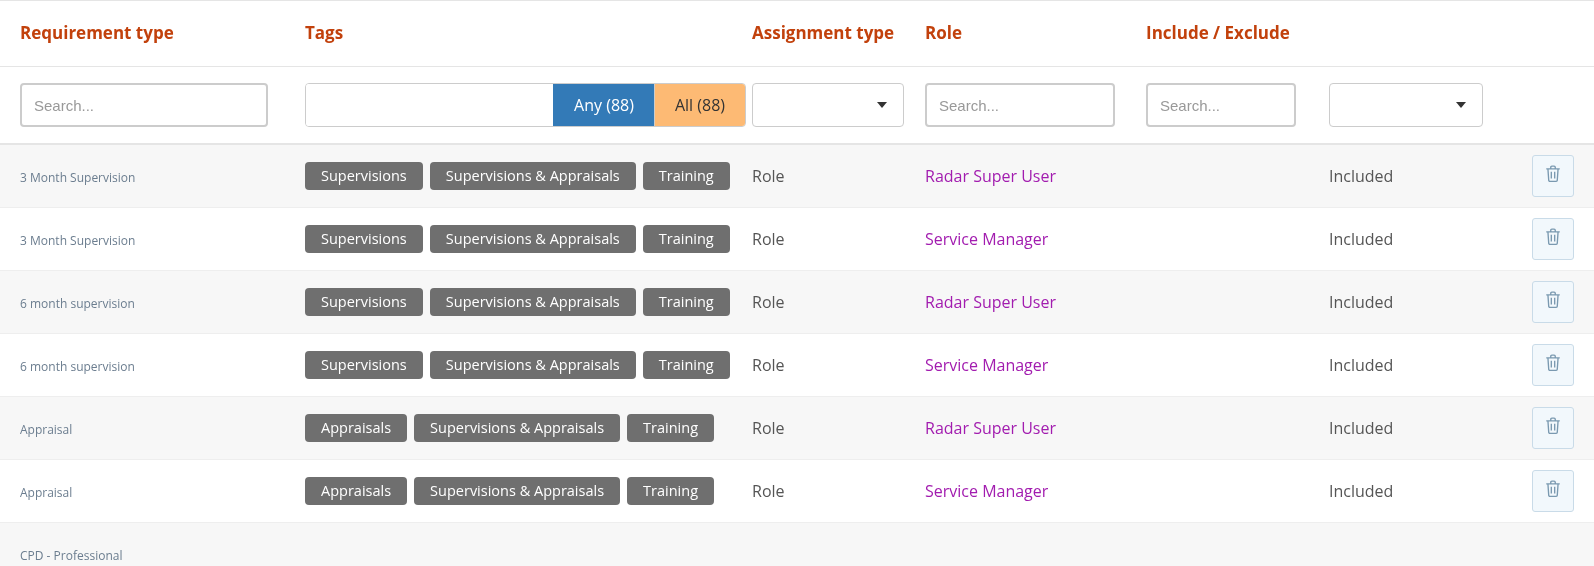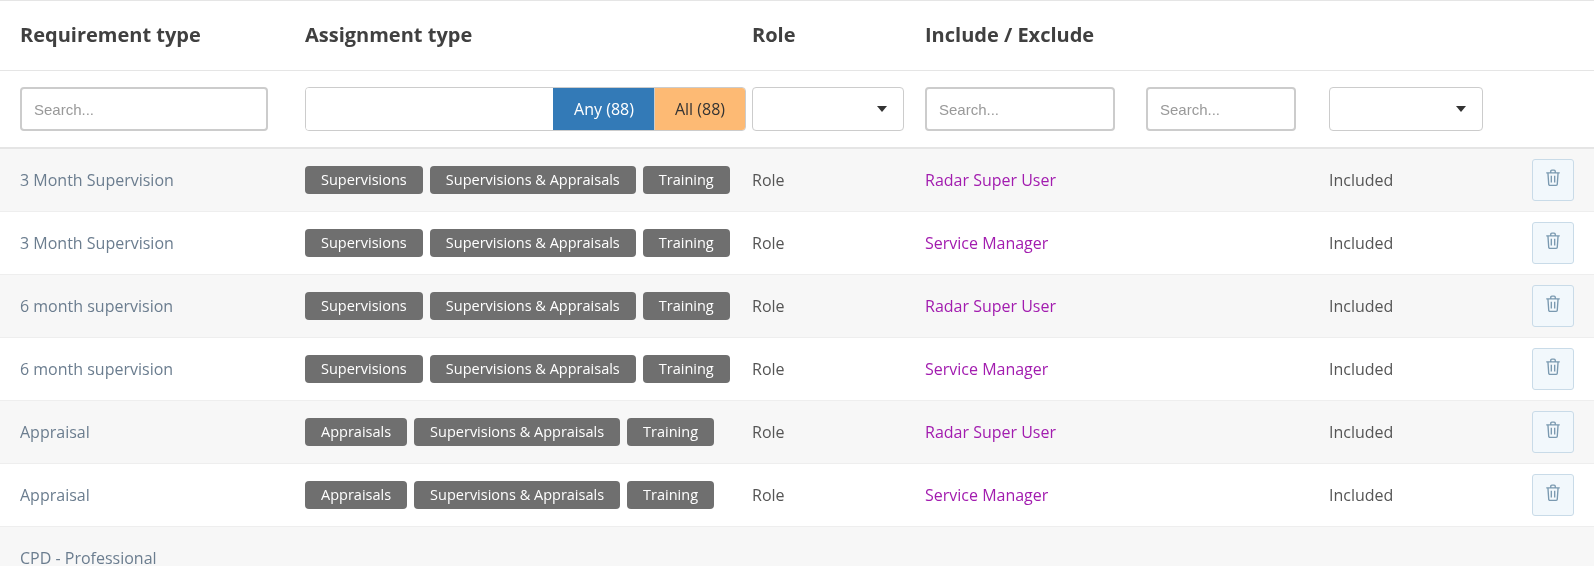--- a/index.html
+++ b/index.html
@@ -20,22 +20,22 @@
     align-items: center;
     padding-left: 20px;
   }
   .header-row {
     padding-top: 20px;
     padding-bottom: 22px;
     border-bottom: 1px solid #e5e5e5;
   }
   .header-cell {
     font-weight: 700;
-    color: #404040;
-    font-size: 20px;
+    color: #c2410c;
+    font-size: 17px;
   }
   .filter-row {
     padding-top: 16px;
     padding-bottom: 16px;
     border-bottom: 2px solid #e5e5e5;
   }
   .search-input {
     height: 44px;
     border: 2px solid #ccc;
     border-radius: 4px;
@@ -98,21 +98,21 @@
     background: #fdba74;
     color: #333;
   }
   .data-row {
     height: 63px;
     border-bottom: 1px solid #eee;
   }
   .data-row.striped { background: #f7f7f7; }
   .req-link {
     color: #6b7d8f;
-    font-size: 16px;
+    font-size: 12px;
   }
   .role-link {
     color: #a21caf;
     font-size: 16px;
   }
   .cell-text { font-size: 16px; color: #555; }
   .tags-cell { display: flex; gap: 7px; flex-wrap: wrap; }
   .tag-pill {
     background: #6f6f6f;
     color: #fff;
@@ -136,20 +136,21 @@
   }
   .trash-icon svg { width: 16px; height: 18px; }
 </style>
 </head>
 <body>
 
 <div class="table-wrap">
 
   <div class="header-row">
     <div class="header-cell">Requirement type</div>
+    <div class="header-cell">Tags</div>
     <div class="header-cell">Assignment type</div>
     <div class="header-cell">Role</div>
     <div class="header-cell">Include / Exclude</div>
     <div></div>
   </div>
 
   <div class="filter-row">
     <div>
       <input class="search-input" style="width: 248px;" type="text" placeholder="Search...">
     </div>

